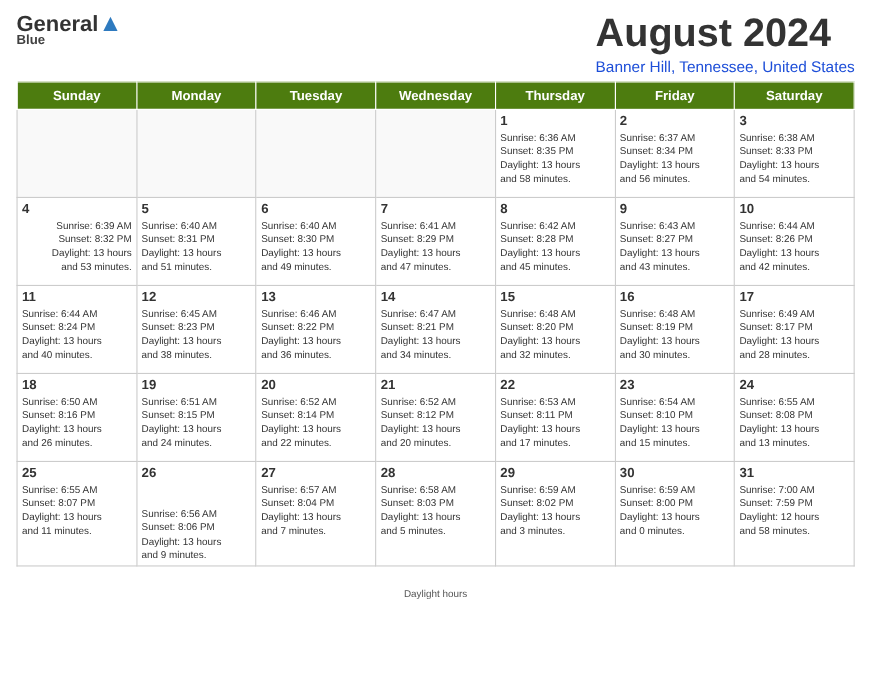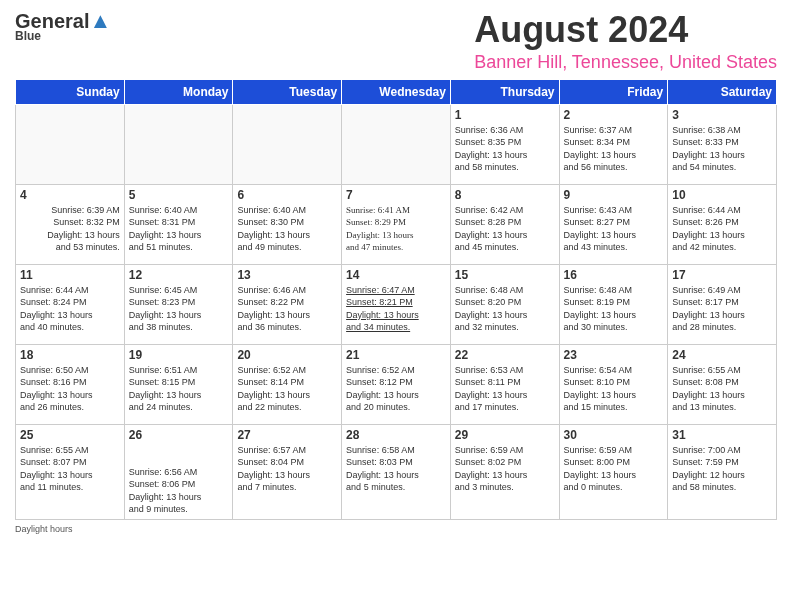--- a/index.html
+++ b/index.html
@@ -30,36 +30,36 @@
     }
     .title-block {
     }
     .month-year {
       font-size: 36px;
       font-weight: bold;
       color: #333;
       line-height: 1.1;
     }
     .location {
-      font-size: 18px;
-      color: #ec4899;
+      font-size: 14px;
+      color: #1d4ed8;
       margin-top: 2px;
     }
     .calendar {
       border-collapse: collapse;
       width: 100%;
       flex: 1;
     }
     .calendar th {
-      background: #1d4ed8;
+      background: #4d7c0f;
       color: #fff;
       font-size: 12px;
       font-weight: bold;
       padding: 5px 4px;
-      text-align: right;
+      text-align: center;
       border: 1px solid #fff;
     }
     .calendar td {
       border: 1px solid #ccc;
       vertical-align: top;
       padding: 3px 4px;
       font-size: 9.5px;
       color: #333;
       width: calc(100% / 7);
       height: 80px;
@@ -74,21 +74,22 @@
       display: block;
       margin-bottom: 2px;
     }
     .day-info {
       line-height: 1.4;
       font-size: 9px;
     }
     .footer-note {
       font-size: 9px;
       color: #555;
-      margin-top: 4px;
+      margin-top: 20px;
+      text-align: center;
     }
   </style>
 </head>
 <body>
 
 <div class="page">
   <div class="header">
     <div class="logo">
       <div style="display:flex;align-items:center;">
         <div style="font-size:20px;font-weight:bold;color:#333;line-height:1;">
@@ -160,21 +161,21 @@
           </td>
           <td>
             <span class="day-num">6</span>
             <div class="day-info" style="white-space: pre-line;">Sunrise: 6:40 AM
 Sunset: 8:30 PM
 Daylight: 13 hours
 and 49 minutes.</div>
           </td>
           <td>
             <span class="day-num">7</span>
-            <div class="day-info" style="white-space: pre-line; font-family: Liberation Serif, serif;">Sunrise: 6:41 AM
+            <div class="day-info" style="white-space: pre-line;">Sunrise: 6:41 AM
 Sunset: 8:29 PM
 Daylight: 13 hours
 and 47 minutes.</div>
           </td>
           <td>
             <span class="day-num">8</span>
             <div class="day-info" style="white-space: pre-line;">Sunrise: 6:42 AM
 Sunset: 8:28 PM
 Daylight: 13 hours
 and 45 minutes.</div>
@@ -211,21 +212,21 @@
           </td>
           <td>
             <span class="day-num">13</span>
             <div class="day-info" style="white-space: pre-line;">Sunrise: 6:46 AM
 Sunset: 8:22 PM
 Daylight: 13 hours
 and 36 minutes.</div>
           </td>
           <td>
             <span class="day-num">14</span>
-            <div class="day-info" style="white-space: pre-line; text-decoration: underline;">Sunrise: 6:47 AM
+            <div class="day-info" style="white-space: pre-line;">Sunrise: 6:47 AM
 Sunset: 8:21 PM
 Daylight: 13 hours
 and 34 minutes.</div>
           </td>
           <td>
             <span class="day-num">15</span>
             <div class="day-info" style="white-space: pre-line;">Sunrise: 6:48 AM
 Sunset: 8:20 PM
 Daylight: 13 hours
 and 32 minutes.</div>

